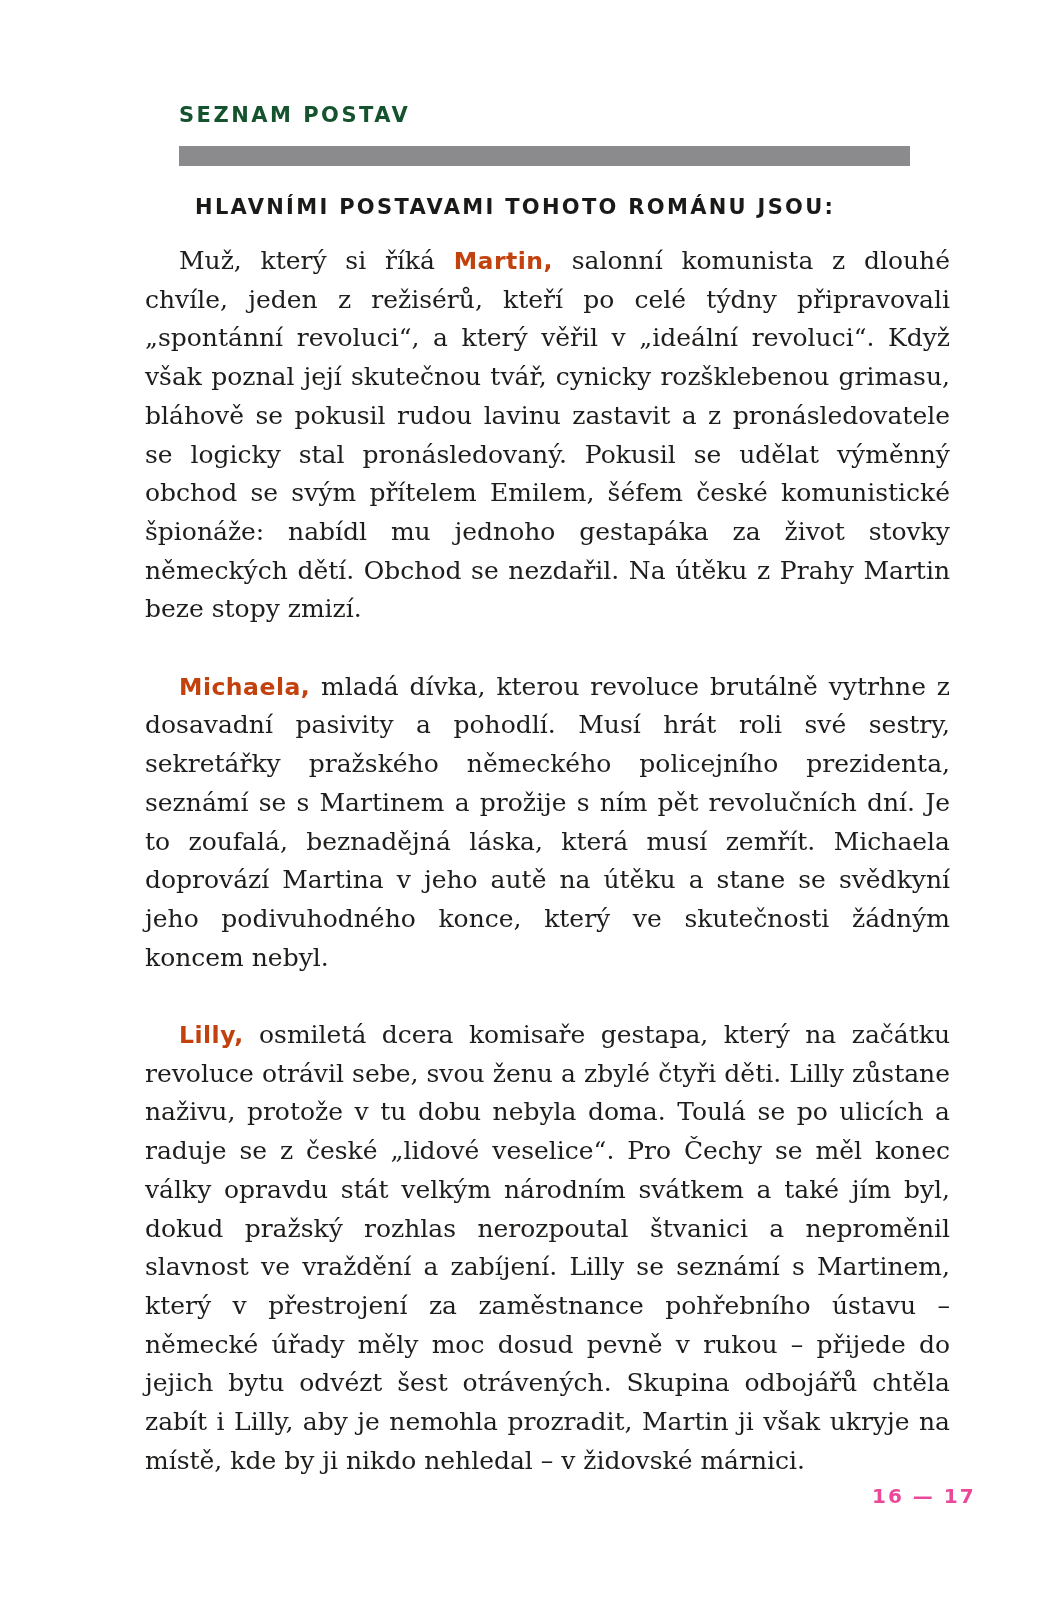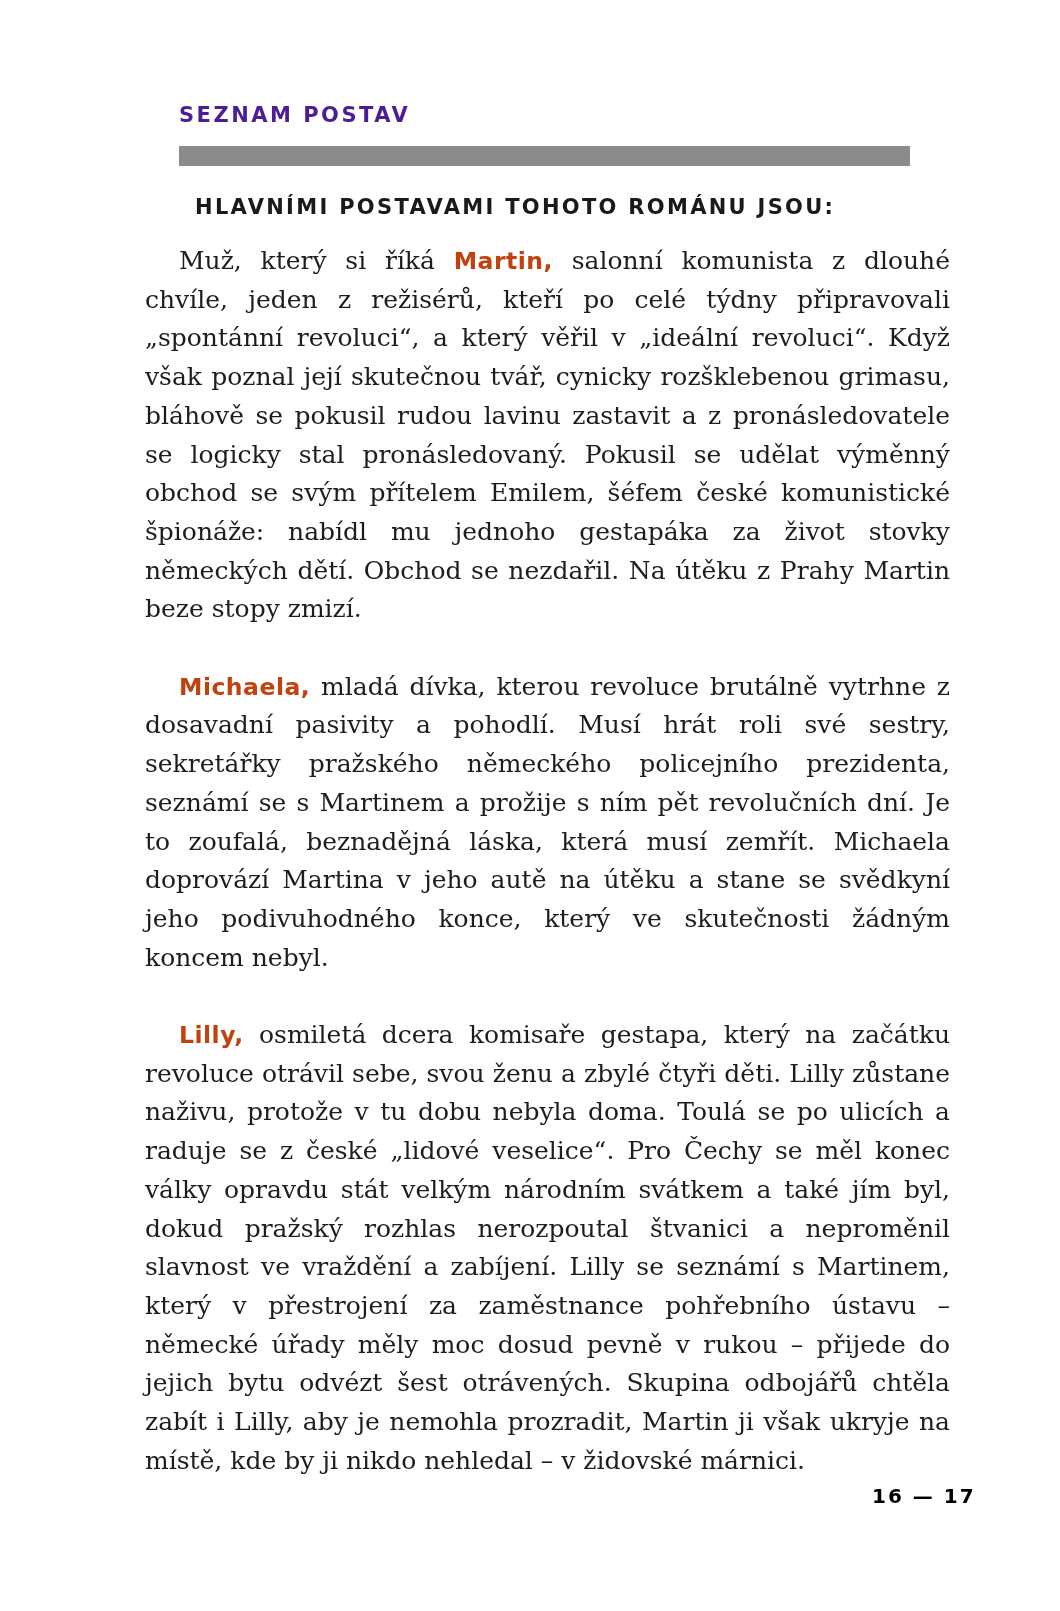--- a/index.html
+++ b/index.html
@@ -14,21 +14,21 @@
   .kicker, .heading, .char-name, .page-number {
     font-family: "DejaVu Sans", "Liberation Sans", sans-serif;
     font-weight: bold;
   }
   .kicker {
     position: absolute;
     left: 179px;
     top: 103px;
     font-size: 21px;
     letter-spacing: 2.5px;
-    color: #4c1d95;
+    color: #14532d;
     white-space: nowrap;
   }
   .divider-bar {
     position: absolute;
     left: 179px;
     top: 146px;
     width: 731px;
     height: 20px;
     background: #8b8b8d;
   }
@@ -60,21 +60,21 @@
     font-size: 0.94em;
     letter-spacing: 0.5px;
     color: #c2410c;
   }
   .page-number {
     position: absolute;
     left: 872px;
     top: 1484px;
     font-size: 20px;
     letter-spacing: 2px;
-    color: #000000;
+    color: #ec4899;
     white-space: nowrap;
   }
 </style>
 </head>
 <body>
 
 <div class="page">
 
   <div class="kicker">SEZNAM POSTAV</div>
 

